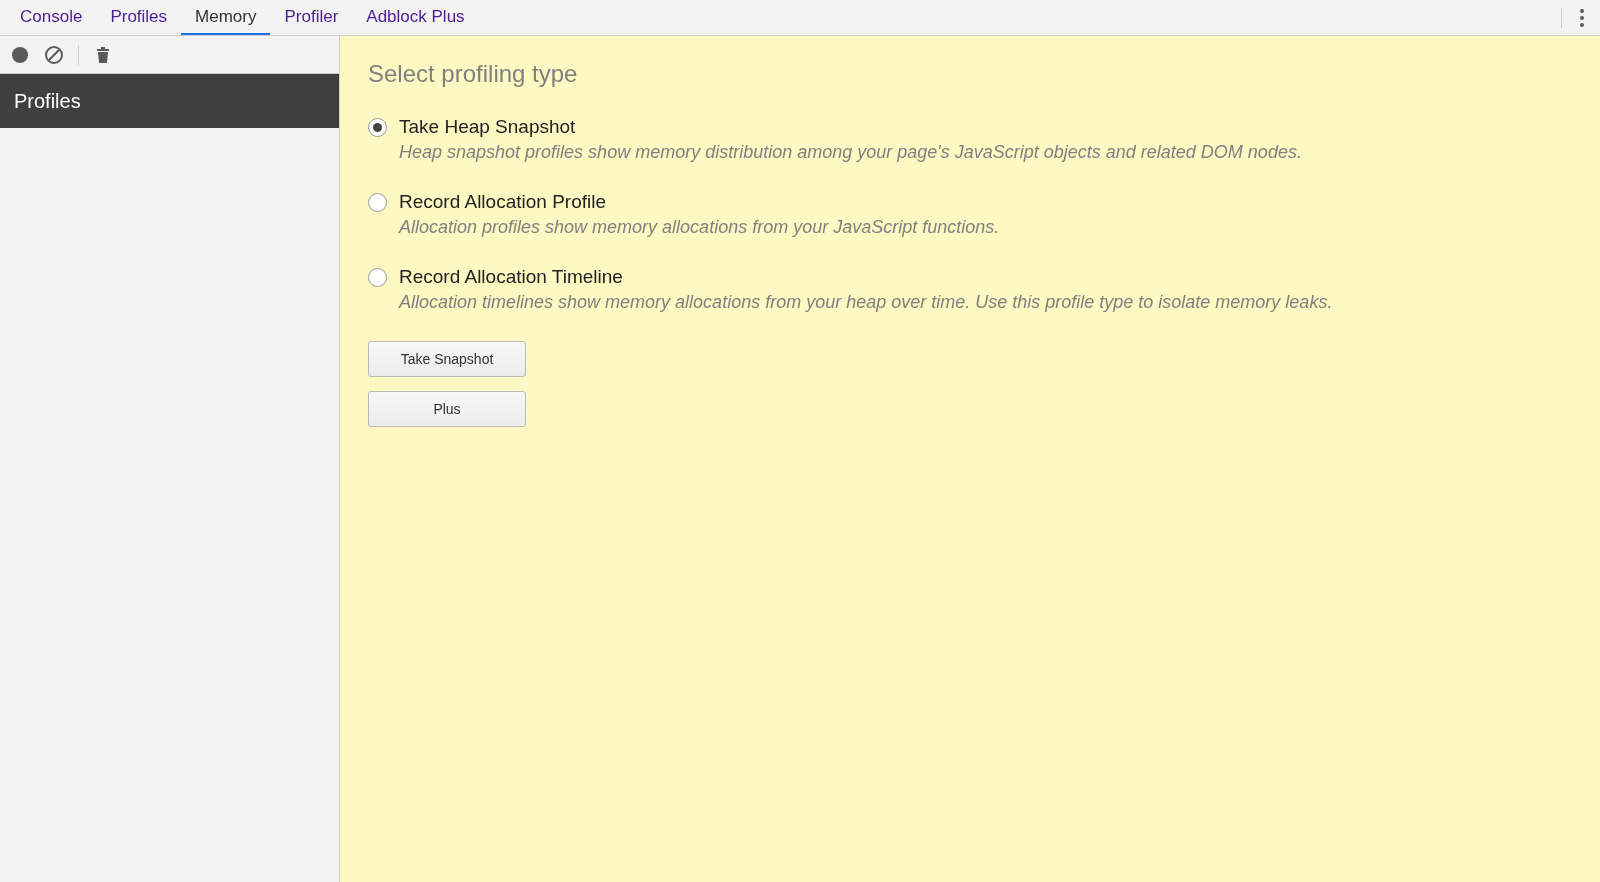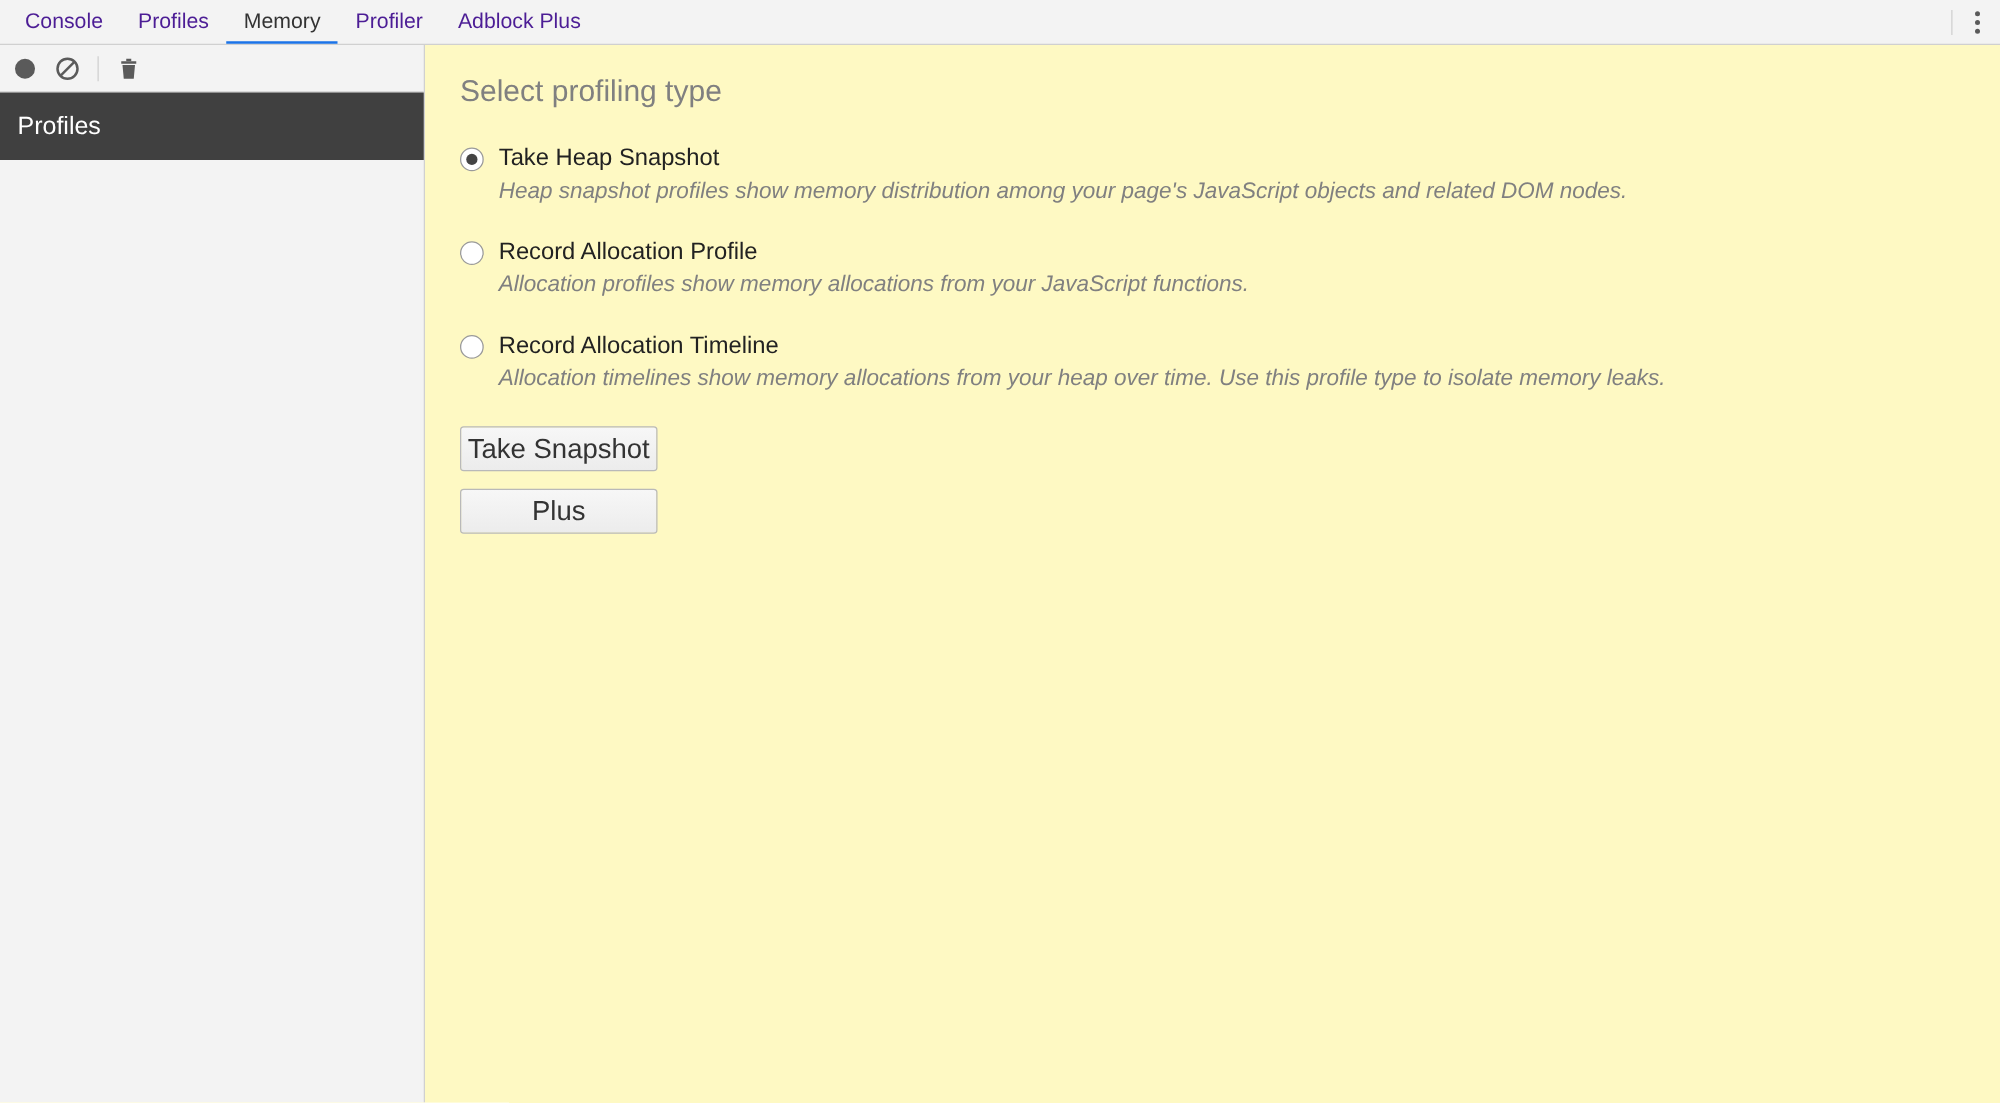--- a/index.html
+++ b/index.html
@@ -135,21 +135,21 @@
     .opt-body { display: flex; flex-direction: column; gap: 4px; }
     .opt-title { font-size: 19px; color: #222; font-weight: 400; }
     .opt-desc  { font-size: 18px; color: #808080; font-weight: 400; font-style: italic; }
     .btn-row { margin-top: 28px; display: flex; flex-direction: column; gap: 14px; }
     .btn {
       width: 158px;
       height: 36px;
       background: linear-gradient(#f7f7f7, #ececec);
       border: 1px solid #b9b9b9;
       border-radius: 3px;
-      font-size: 22px;
+      font-size: 14px;
       color: #333;
       cursor: pointer;
       display: inline-flex; align-items: center; justify-content: center;
     }
   </style>
 </head>
 <body>
 
 <div class="topbar">
   <div class="tabs">

